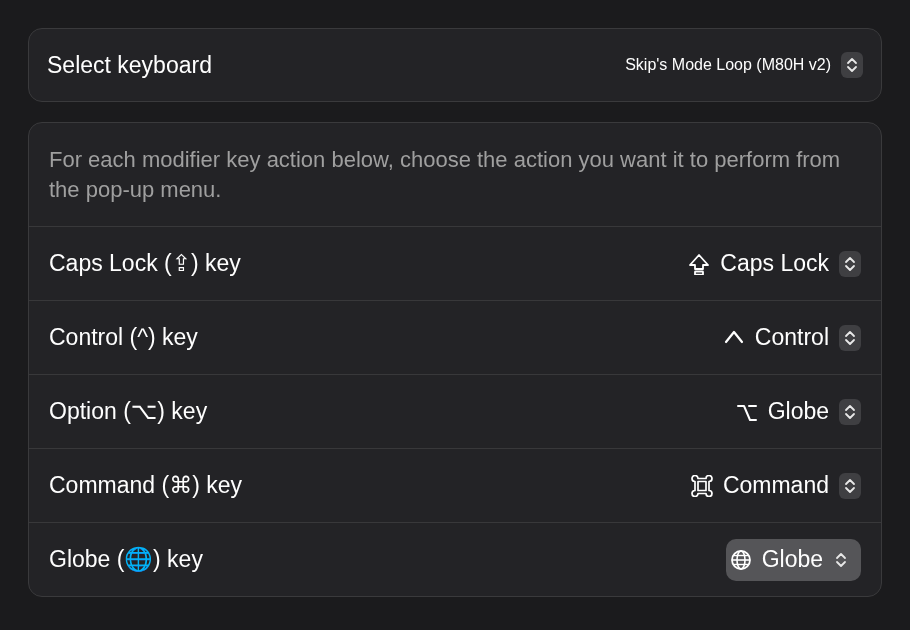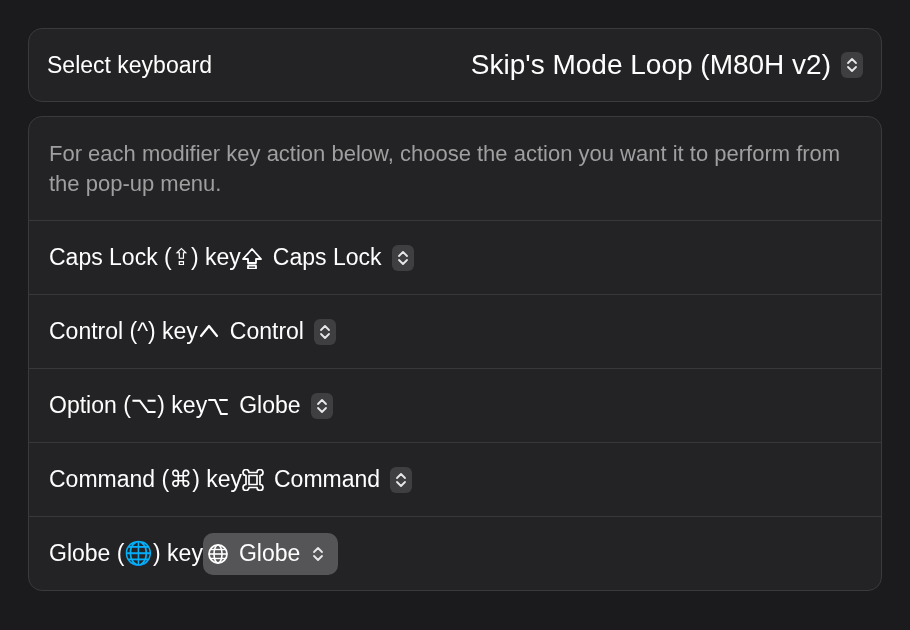--- a/index.html
+++ b/index.html
@@ -23,36 +23,36 @@
     color:var(--text);
     padding:28px 28px 28px 28px;
   }
   .card{
     background:var(--card);
     border:1px solid var(--border);
     border-radius:14px;
   }
   .top-card{
     display:flex;align-items:center;justify-content:space-between;
-    height:74px;padding:0 18px;margin-bottom:14px;
+    height:74px;padding:0 18px;margin-bottom:20px;
   }
   .label{font-size:23px;font-weight:400;color:var(--text);}
   .kbd-row{display:flex;align-items:center;gap:10px;}
-  .value-text{font-size:28px;color:var(--text);text-align:center;}
+  .value-text{font-size:16px;color:var(--text);text-align:center;}
   .chev-btn{
     width:22px;height:26px;border-radius:6px;background:var(--btn);
     display:inline-flex;align-items:center;justify-content:center;
   }
   .chev-btn svg{display:block;}
   .desc{
     font-size:22px;line-height:1.35;color:var(--muted);
     padding:22px 20px 22px 20px;
   }
   .row{
-    display:flex;align-items:center;justify-content:flex-start;
+    display:flex;align-items:center;justify-content:space-between;
     padding:0 20px;height:74px;
     border-top:1px solid var(--divider);
   }
   .row:first-of-type{border-top:1px solid var(--divider);}
   .left-label{font-size:23px;color:var(--text);display:inline-flex;align-items:center;gap:0;}
   .right-group{display:flex;align-items:center;gap:10px;}
   .sym{display:inline-flex;align-items:center;justify-content:center;}
   .val-with-icon{display:inline-flex;align-items:center;gap:10px;font-size:23px;}
   .pill{
     background:var(--btn-sel);

